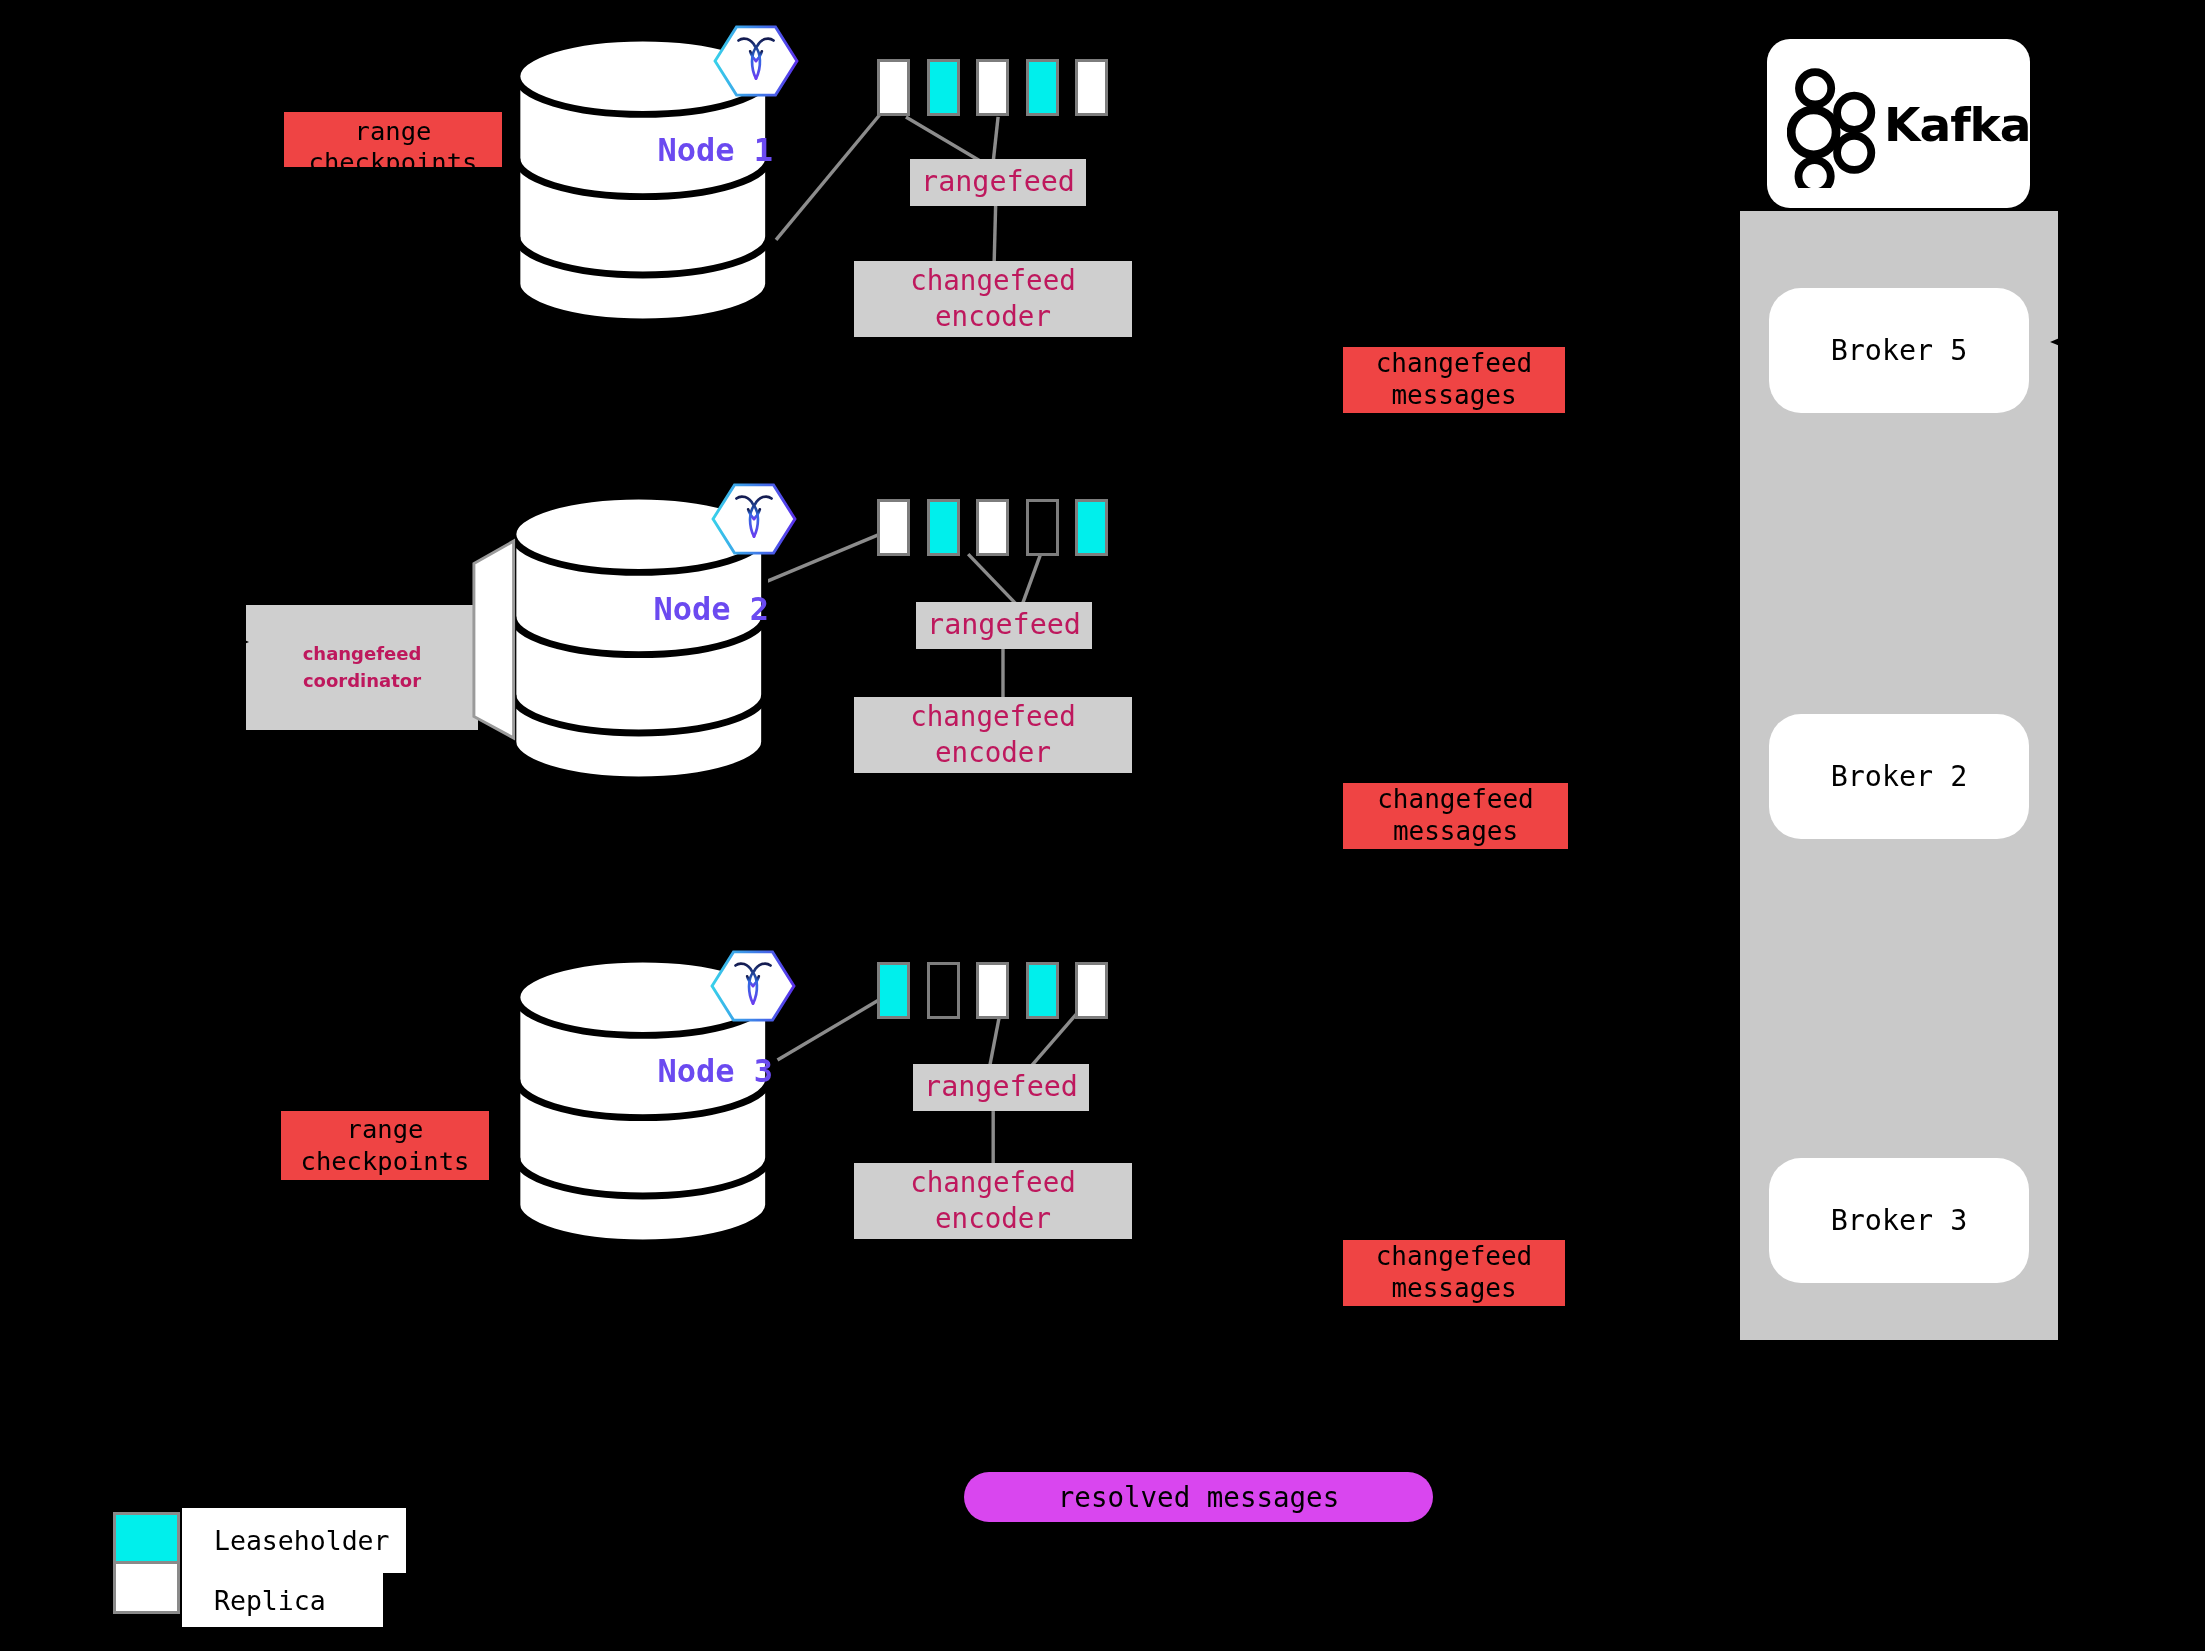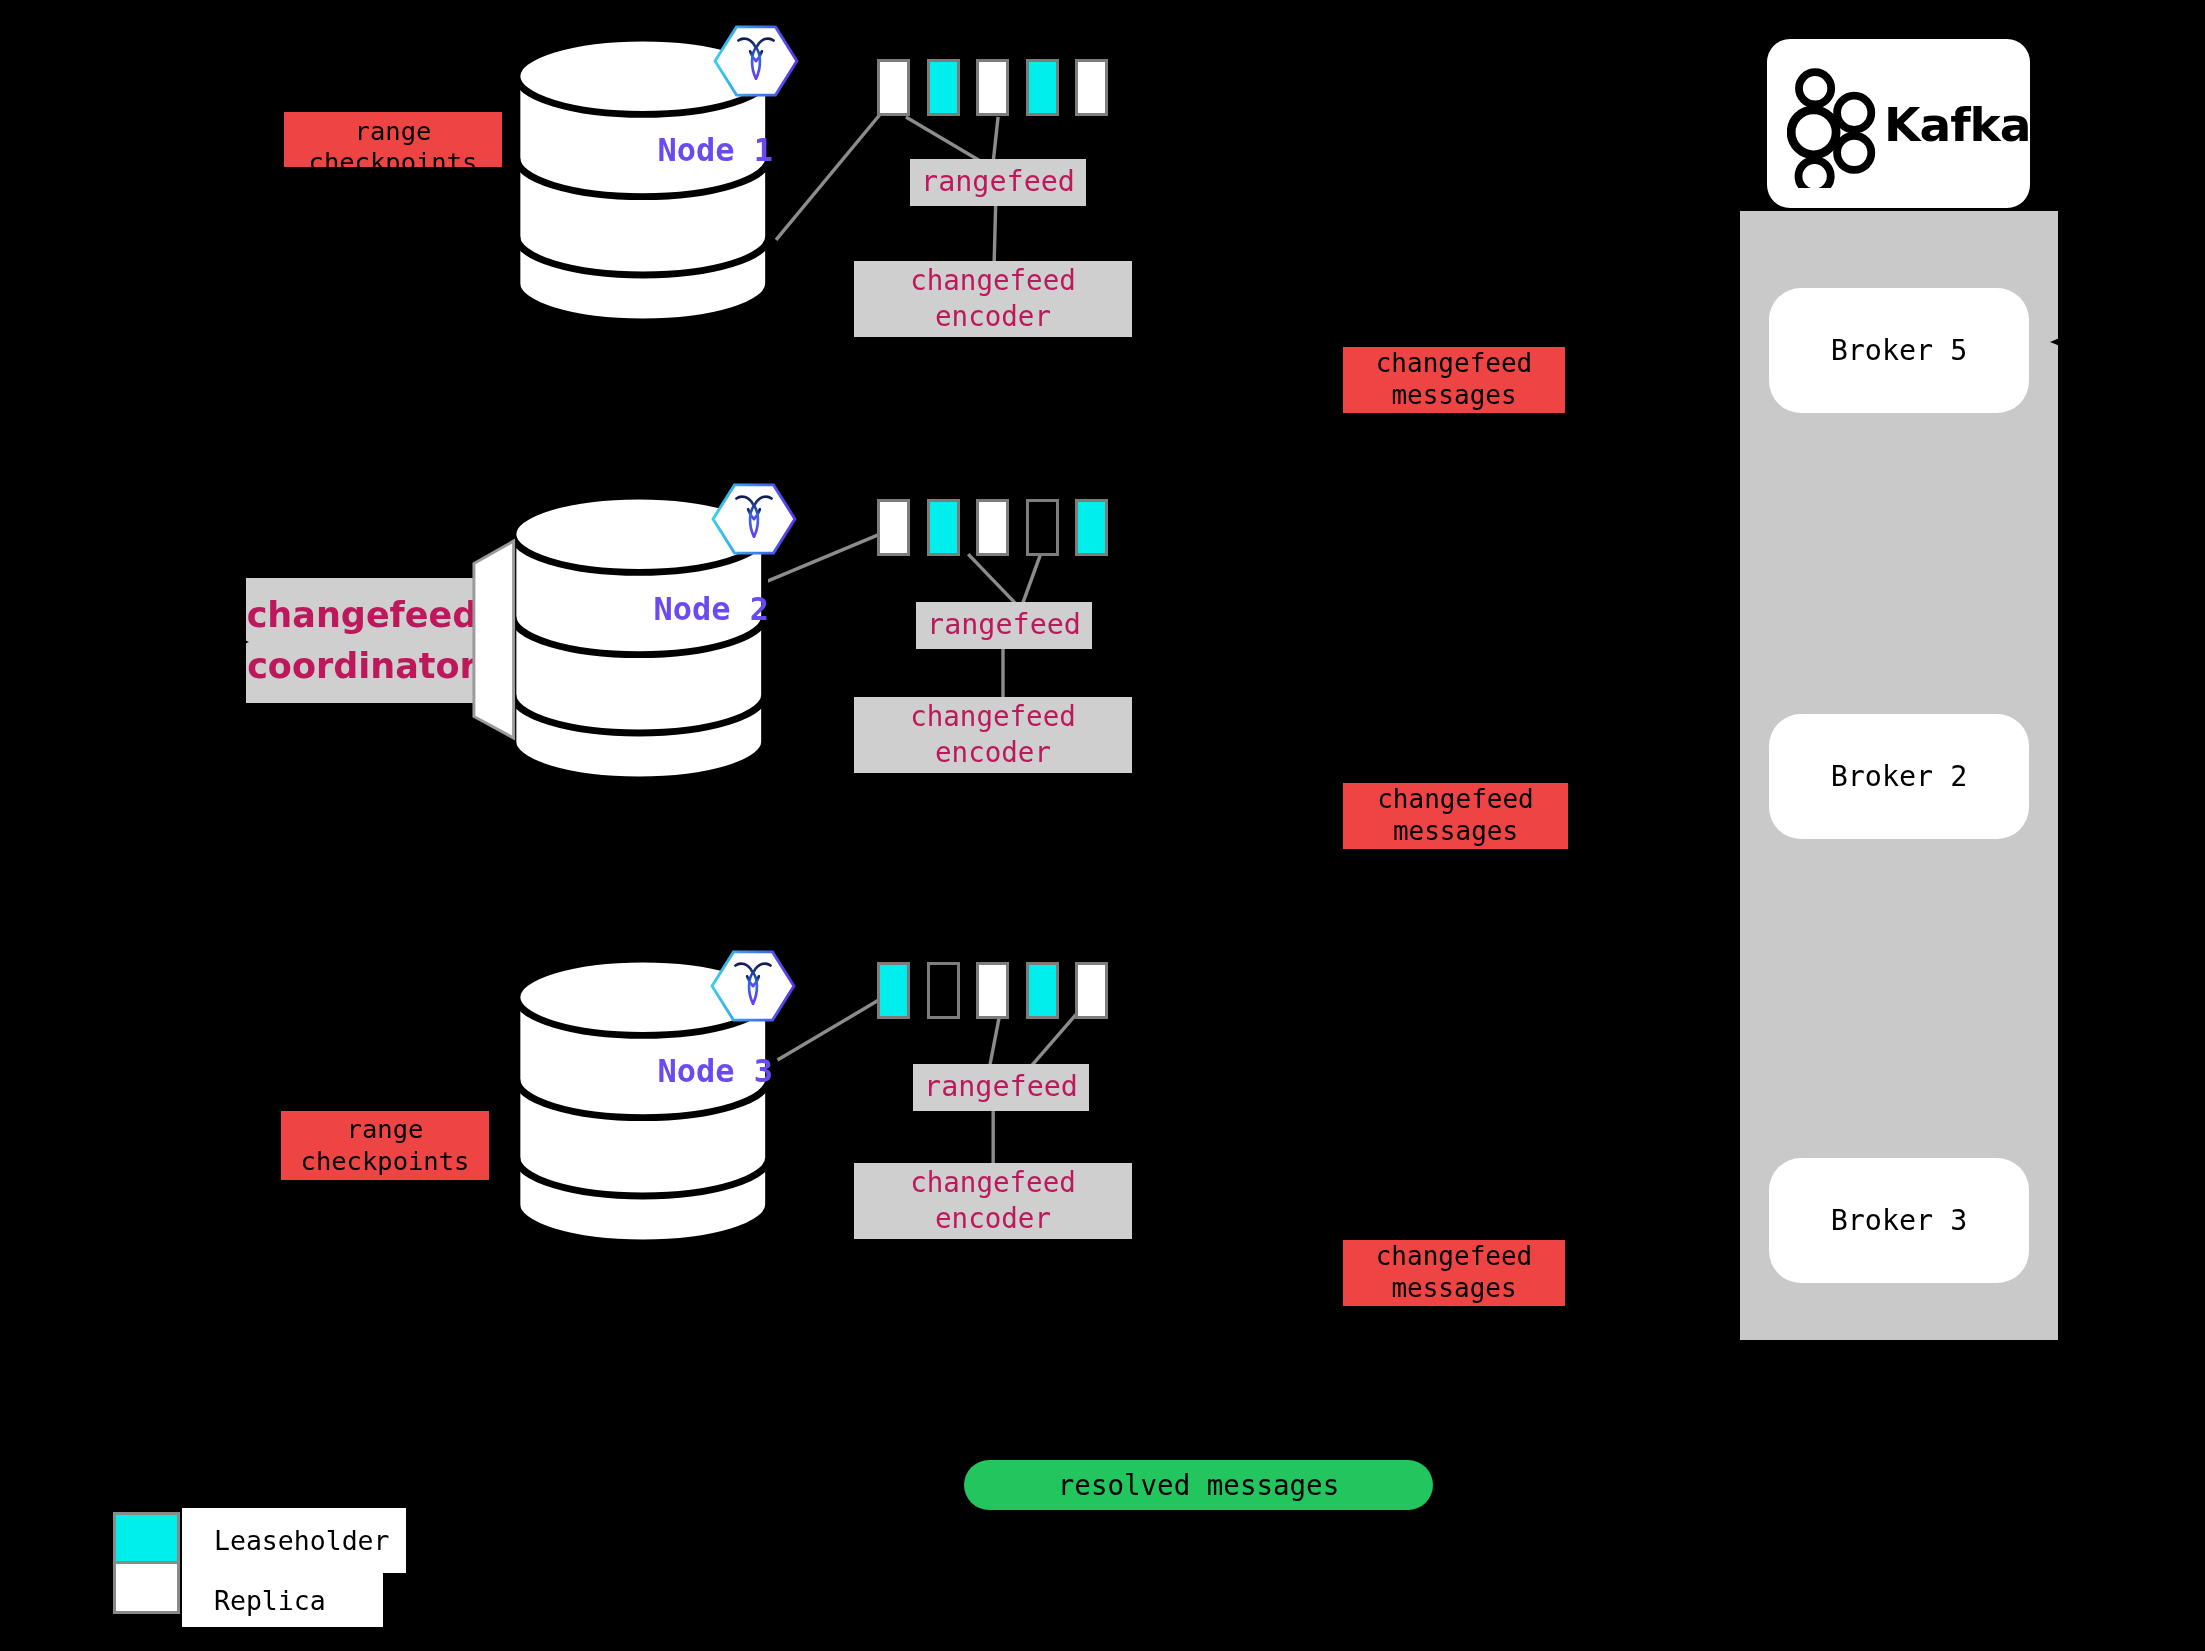--- a/index.html
+++ b/index.html
@@ -32,21 +32,21 @@
   .clip{overflow:hidden;align-items:flex-start;padding-top:3.9px;box-sizing:border-box;}
 
   
   .gbox{
     position:absolute;background:var(--box_gray);color:#be185d;
     display:flex;align-items:center;justify-content:center;text-align:center;
     font-size:27.5px;line-height:1.3;
   }
   .coordinator{
     font-family:"DejaVu Sans","Liberation Sans",sans-serif;
-    font-weight:bold;font-size:35px;line-height:1.45;
+    font-weight:bold;font-size:18px;line-height:1.45;margin-top:27px;
   }
 
   
   .range{
     position:absolute;width:33px;height:57px;box-sizing:border-box;
     border:3.4px solid var(--range_border);background:transparent;
   }
   .range[data-kind="replica"]{background:var(--replica);}
   .range[data-kind="leaseholder"]{background:var(--leaseholder);}
 
@@ -62,22 +62,22 @@
     font-weight:bold;font-size:47px;letter-spacing:-1px;
   }
   .kafka-container{position:absolute;background:var(--container_gray);}
   .broker{
     position:absolute;left:29px;width:260px;height:125px;background:#fff;border-radius:32px;
     display:flex;align-items:center;justify-content:center;
     color:#000;font-size:28.4px;
   }
 
   .pill{
-    position:absolute;background:#22c55e;color:#000;border-radius:25.5px;
-    display:flex;align-items:center;justify-content:center;font-size:27.5px;
+    position:absolute;background:#d946ef;color:#000;border-radius:25.5px;
+    display:flex;align-items:center;justify-content:center;font-size:27.5px;margin-top:12px;
   }
 
   
   .swatch{
     position:absolute;width:67px;height:53px;box-sizing:border-box;
     border:3.9px solid var(--legend_border);
   }
   .swatch[data-kind="leaseholder"]{background:var(--leaseholder);}
   .swatch[data-kind="replica"]{background:var(--replica);}
   .legend-label{

